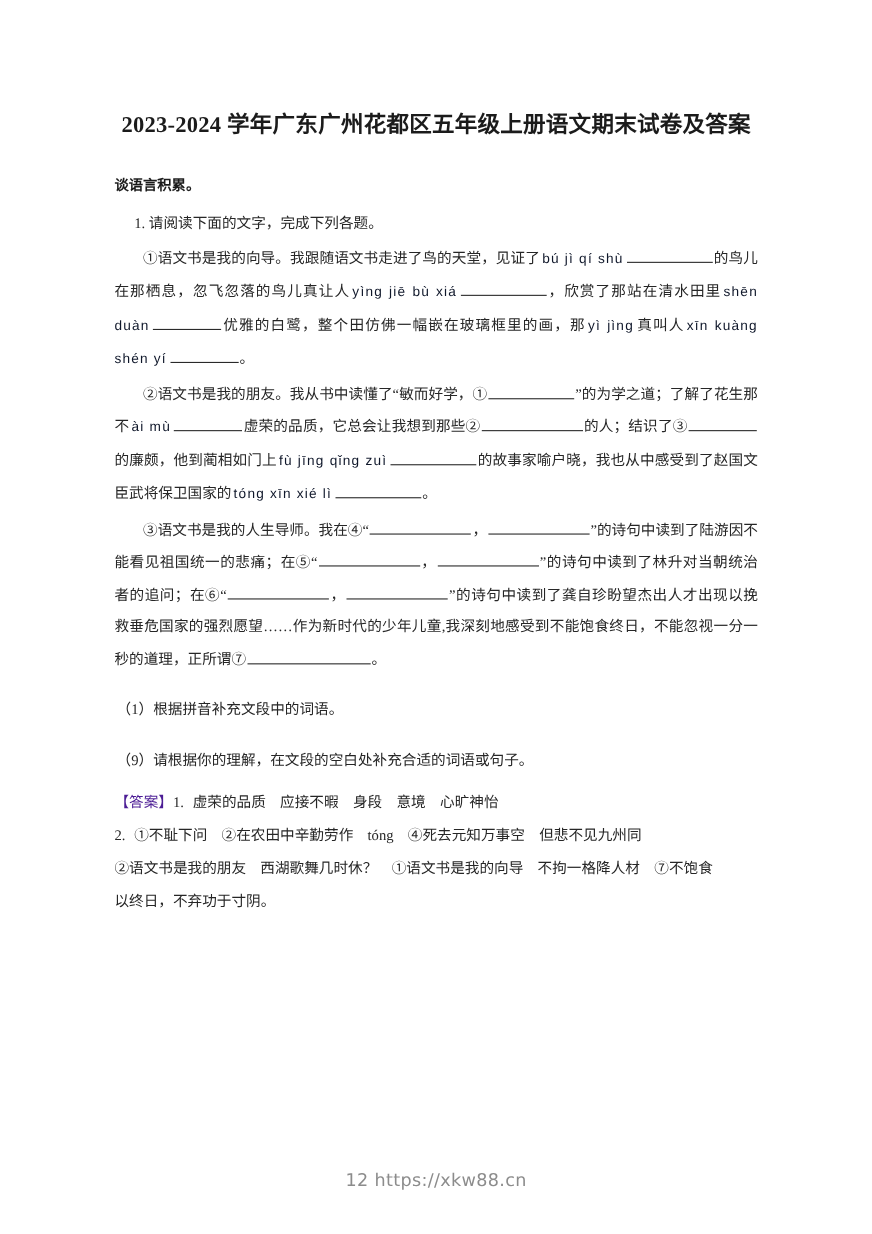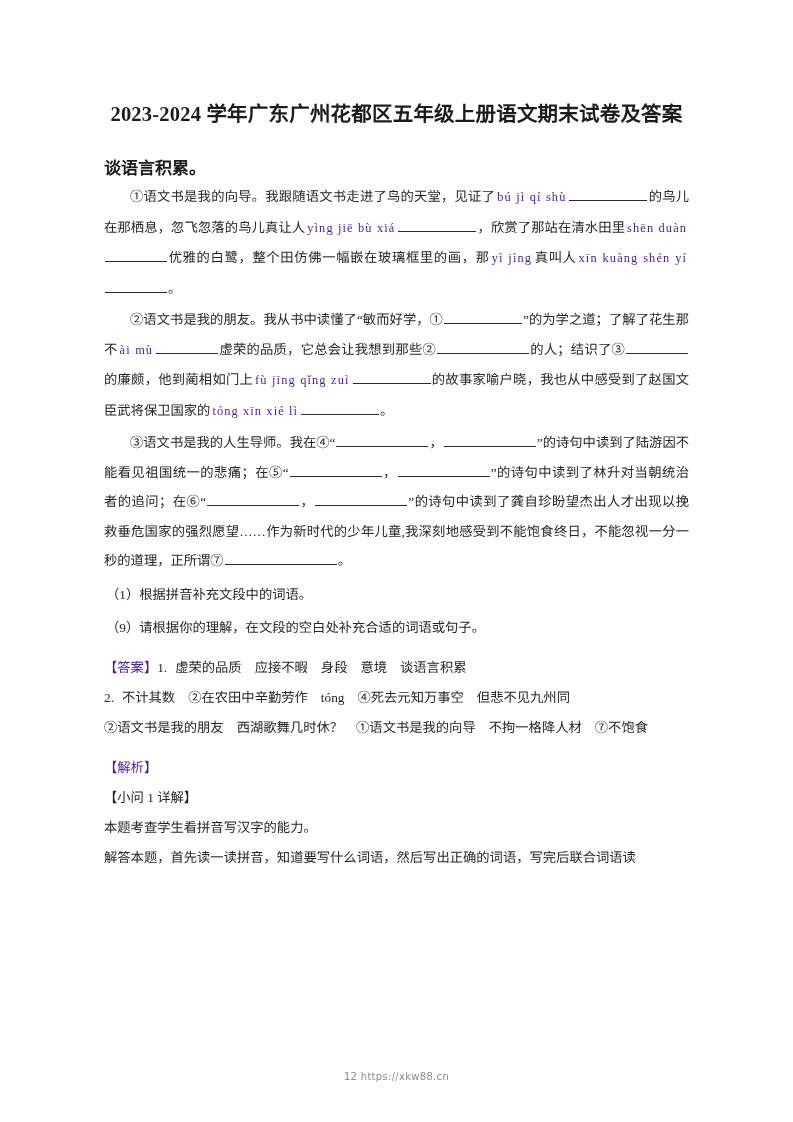--- a/index.html
+++ b/index.html
@@ -32,21 +32,21 @@
     line-height: 36px;
     font-weight: 700;
     text-align: center;
     letter-spacing: 0.2px;
     color: #1b1b1b;
   }
 
   
   .section-heading {
     margin: 26px 0 0 0;
-    font-size: 17px;
+    font-size: 13px;
     font-weight: 700;
     line-height: 22px;
     color: #1b1b1b;
   }
 
   
   .q-line {
     font-size: 13.3px;
     line-height: 29.5px;
     margin: 4px 0 0 0;
@@ -58,31 +58,31 @@
     margin-top: 8px;
     text-indent: 18px;
   }
   .para {
     margin-top: 2px;
     text-indent: 26px;
     text-align: justify;
     text-justify: inter-ideograph;
   }
   .subq {
-    margin-top: 4px;
+    margin-top: 16px;
     text-indent: 2px;
   }
 
   
   .py {
-    font-family: Liberation Serif, serif;
+    font-family: Liberation Sans, sans-serif;
     font-size: 12.4px;
     letter-spacing: 1.1px;
     padding: 0 2px;
-    color: #4c1d95;
+    color: #0f172a;
   }
 
   
   .blank {
     display: inline-block;
     border-bottom: 1.15px solid #2a2a2a;
     vertical-align: baseline;
     height: 14px;
     margin: 0 1px;
   }
@@ -116,62 +116,58 @@
   }
 
   
   .footer {
     position: absolute;
     left: 0;
     right: 0;
     bottom: 36px;
     text-align: center;
     font-family: "DejaVu Sans", "Liberation Sans", sans-serif;
-    font-size: 10px;
+    font-size: 16px;
     color: #8c8c8c;
     letter-spacing: 0.3px;
   }
 </style>
 </head>
 <body>
 
 <div class="page">
 
   <h1 class="doc-title">2023-2024 学年广东广州花都区五年级上册语文期末试卷及答案</h1>
 
   <div class="section-heading">谈语言积累。</div>
 
+  <div class="q-line q-num">1. 请阅读下面的文字，完成下列各题。</div>
 
   <div class="q-line para">
     <span>①语文书是我的向导。我跟随语文书走进了鸟的天堂，见证了</span><span class="py">bú jì qí shù</span><span class="blank b-lg"></span><span>的鸟儿在那栖息，忽飞忽落的鸟儿真让人</span><span class="py">yìng jiē bù xiá</span><span class="blank b-lg"></span><span>，欣赏了那站在清水田里</span><span class="py">shēn duàn</span><span class="blank b-md"></span><span>优雅的白鹭，整个田仿佛一幅嵌在玻璃框里的画，那</span><span class="py">yì jìng</span><span>真叫人</span><span class="py">xīn kuàng shén yí</span><span class="blank b-md"></span><span>。</span>
   </div>
 
   <div class="q-line para">
     <span>②语文书是我的朋友。我从书中读懂了“敏而好学，①</span><span class="blank b-lg"></span><span>”的为学之道；了解了花生那不</span><span class="py">ài mù</span><span class="blank b-md"></span><span>虚荣的品质，它总会让我想到那些②</span><span class="blank b-xl"></span><span>的人；结识了③</span><span class="blank b-md"></span><span>的廉颇，他到蔺相如门上</span><span class="py">fù jīng qǐng zuì</span><span class="blank b-lg"></span><span>的故事家喻户晓，我也从中感受到了赵国文臣武将保卫国家的</span><span class="py">tóng xīn xié lì</span><span class="blank b-lg"></span><span>。</span>
   </div>
 
   <div class="q-line para">
     <span>③语文书是我的人生导师。我在④“</span><span class="blank b-xl"></span><span>，</span><span class="blank b-xl"></span><span>”的诗句中读到了陆游因不能看见祖国统一的悲痛；在⑤“</span><span class="blank b-xl"></span><span>，</span><span class="blank b-xl"></span><span>”的诗句中读到了林升对当朝统治者的追问；在⑥“</span><span class="blank b-xl"></span><span>，</span><span class="blank b-xl"></span><span>”的诗句中读到了龚自珍盼望杰出人才出现以挽救垂危国家的强烈愿望……作为新时代的少年儿童,我深刻地感受到不能饱食终日，不能忽视一分一秒的道理，正所谓⑦</span><span class="blank b-xxl"></span><span>。</span>
   </div>
 
   <div class="q-line subq">（1）根据拼音补充文段中的词语。</div>
   <div class="q-line subq">（9）请根据你的理解，在文段的空白处补充合适的词语或句子。</div>
 
   <div class="ans-block">
-    <div class="ans-line"><span class="tag">【答案】</span><span>1.</span><span class="gap-sm"></span><span>虚荣的品质</span><span class="gap"></span><span>应接不暇</span><span class="gap"></span><span>身段</span><span class="gap"></span><span>意境</span><span class="gap"></span><span>谈语言积累</span></div>
+    <div class="ans-line"><span class="tag">【答案】</span><span>1.</span><span class="gap-sm"></span><span>虚荣的品质</span><span class="gap"></span><span>应接不暇</span><span class="gap"></span><span>身段</span><span class="gap"></span><span>意境</span><span class="gap"></span><span>心旷神怡</span></div>
 
 
-    <div class="ans-line"><span>2.</span><span class="gap-sm"></span><span>不计其数</span><span class="gap"></span><span>②在农田中辛勤劳作</span><span class="gap"></span><span>tóng</span><span class="gap"></span><span>④死去元知万事空</span><span class="gap"></span><span>但悲不见九州同</span></div>
+    <div class="ans-line"><span>2.</span><span class="gap-sm"></span><span>①不耻下问</span><span class="gap"></span><span>②在农田中辛勤劳作</span><span class="gap"></span><span>tóng</span><span class="gap"></span><span>④死去元知万事空</span><span class="gap"></span><span>但悲不见九州同</span></div>
 
     <div class="ans-line"><span>②语文书是我的朋友</span><span class="gap"></span><span>西湖歌舞几时休？</span><span class="gap"></span><span>①语文书是我的向导</span><span class="gap"></span><span>不拘一格降人材</span><span class="gap"></span><span>⑦不饱食</span></div>
 
+    <div class="ans-line">以终日，不弃功于寸阴。</div>
   </div>
 
-  <div class="ans-block">
-    <div class="jx-head"><span class="tag">【解析】</span></div>
-    <div class="jx-head">【小问 1 详解】</div>
-    <div class="jx-head">本题考查学生看拼音写汉字的能力。</div>
-    <div class="jx-head">解答本题，首先读一读拼音，知道要写什么词语，然后写出正确的词语，写完后联合词语读</div>
-  </div>
 
   <div class="footer">12 https://xkw88.cn</div>
 
 </div>
 
 </body></html>

